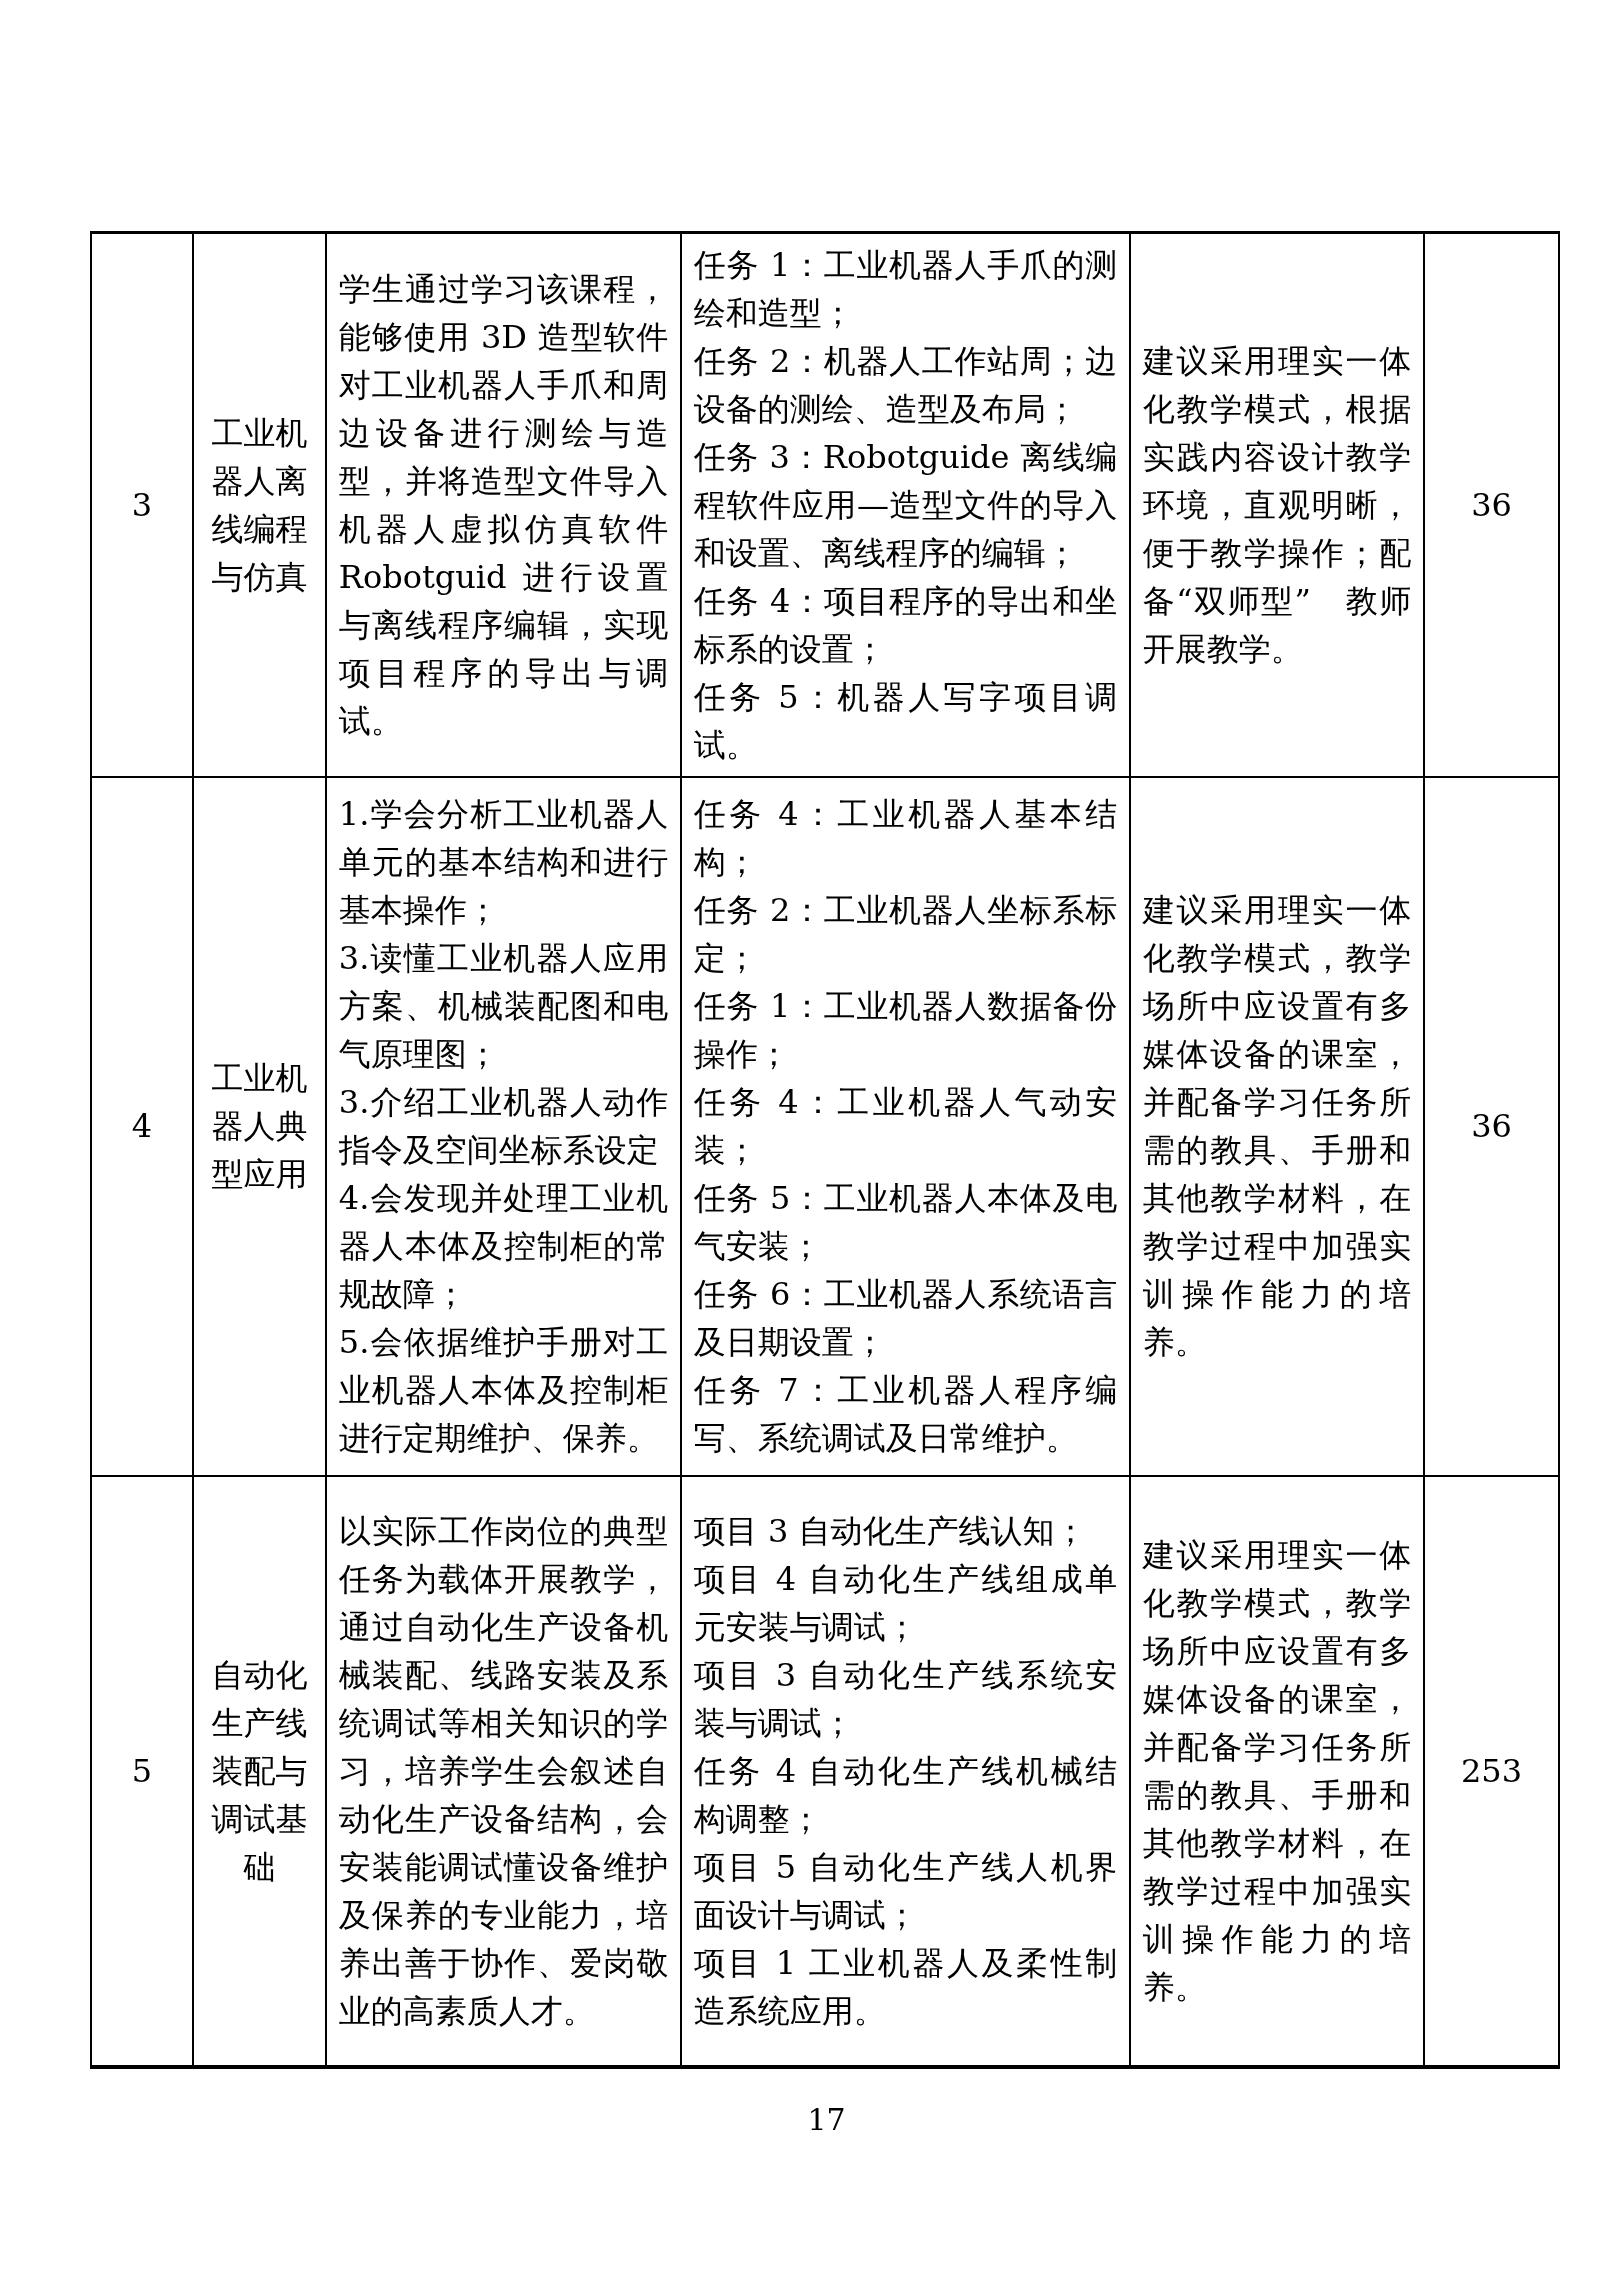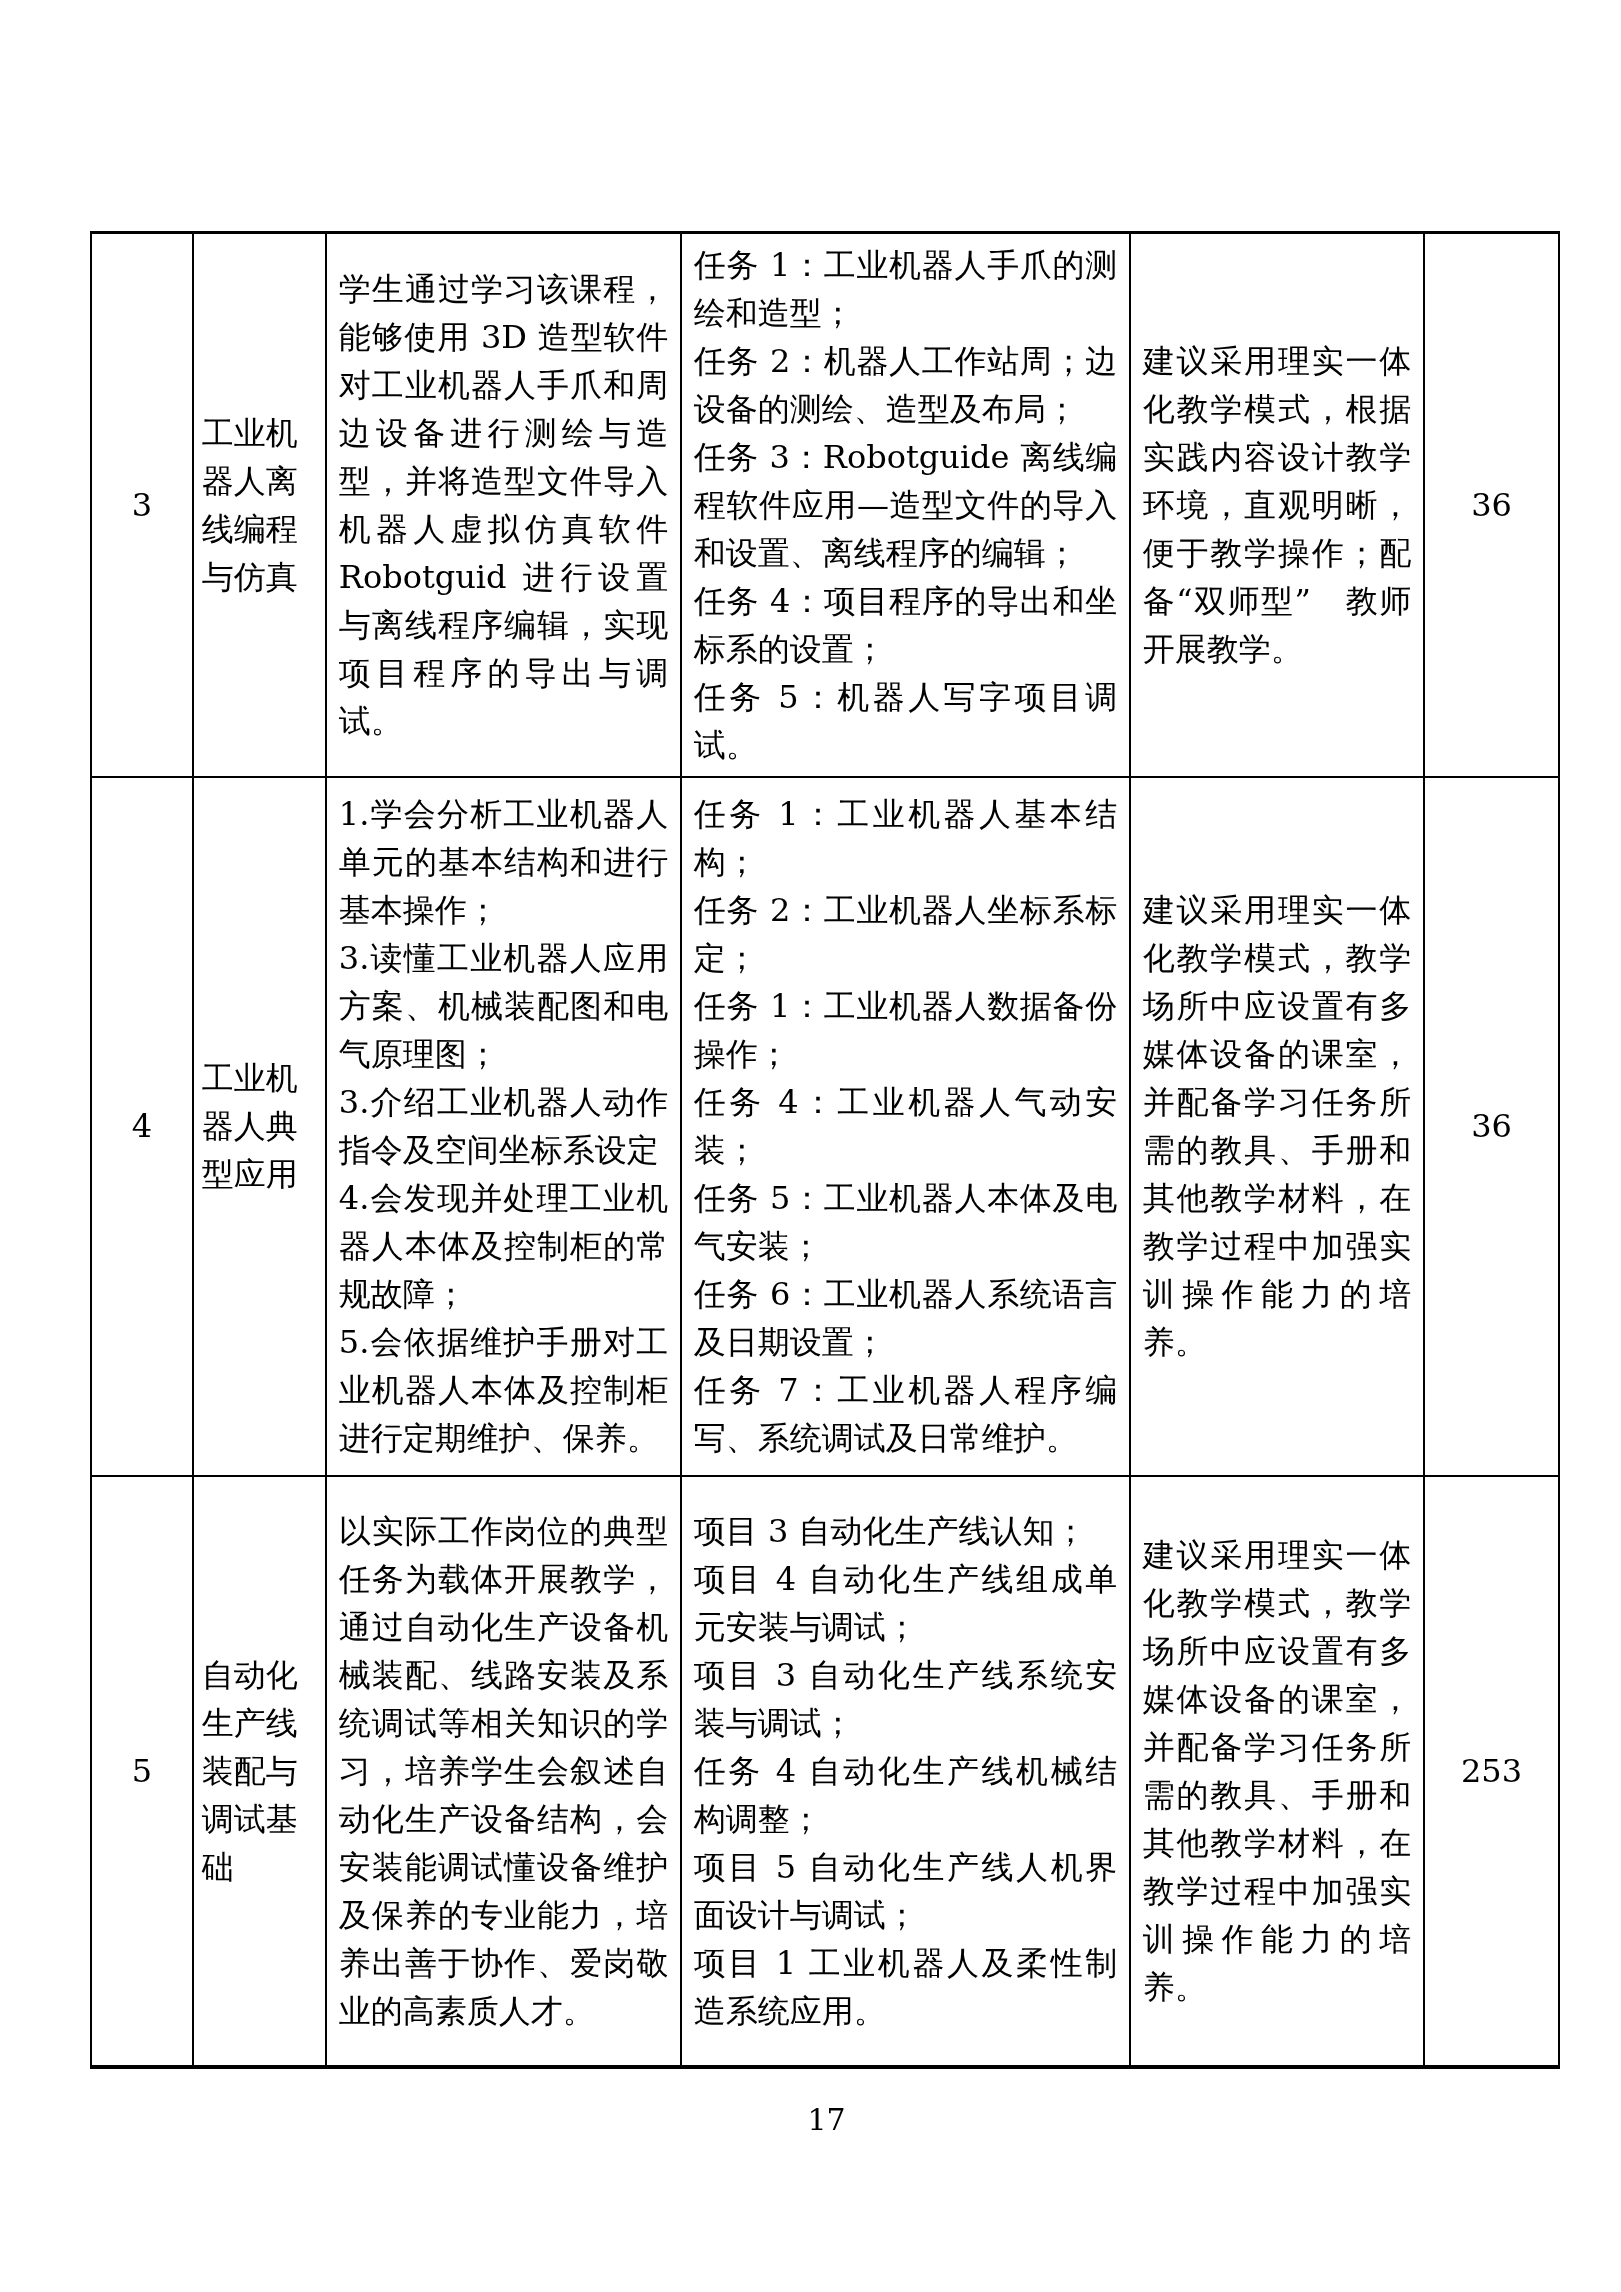--- a/index.html
+++ b/index.html
@@ -39,21 +39,21 @@
     overflow: hidden;
   }
   tr.row-a { height: 544px; }
   tr.row-b { height: 699px; }
   tr.row-c { height: 591px; }
   td.c-no, td.c-hours {
     text-align: center;
     padding: 2px 3.9px;
   }
   td.c-course {
-    text-align: left;
+    text-align: center;
     padding: 2px 7.8px;
   }
   td.c-obj, td.c-tasks, td.c-sugg {
     text-align: justify;
   }
   .item { display: block; }
   .page-number {
     position: absolute;
     top: 2101px;
     left: 16px;
@@ -112,21 +112,21 @@
           <span>工业机器人典型应用</span>
         </td>
         <td class="c-obj">
           <span class="item">1.学会分析工业机器人单元的基本结构和进行基本操作；</span>
           <span class="item">3.读懂工业机器人应用方案、机械装配图和电气原理图；</span>
           <span class="item">3.介绍工业机器人动作指令及空间坐标系设定</span>
           <span class="item">4.会发现并处理工业机器人本体及控制柜的常规故障；</span>
           <span class="item">5.会依据维护手册对工业机器人本体及控制柜进行定期维护、保养。</span>
         </td>
         <td class="c-tasks">
-          <span class="item">任务 1：工业机器人基本结构；</span>
+          <span class="item">任务 4：工业机器人基本结构；</span>
           <span class="item">任务 2：工业机器人坐标系标定；</span>
           <span class="item">任务 1：工业机器人数据备份操作；</span>
           <span class="item">任务 4：工业机器人气动安装；</span>
           <span class="item">任务 5：工业机器人本体及电气安装；</span>
           <span class="item">任务 6：工业机器人系统语言及日期设置；</span>
           <span class="item">任务 7：工业机器人程序编写、系统调试及日常维护。</span>
         </td>
         <td class="c-sugg">
           <span class="item">建议采用理实一体化教学模式，教学场所中应设置有多媒体设备的课室，并配备学习任务所需的教具、手册和其他教学材料，在教学过程中加强实训操作能力的培养。</span>
         </td>

